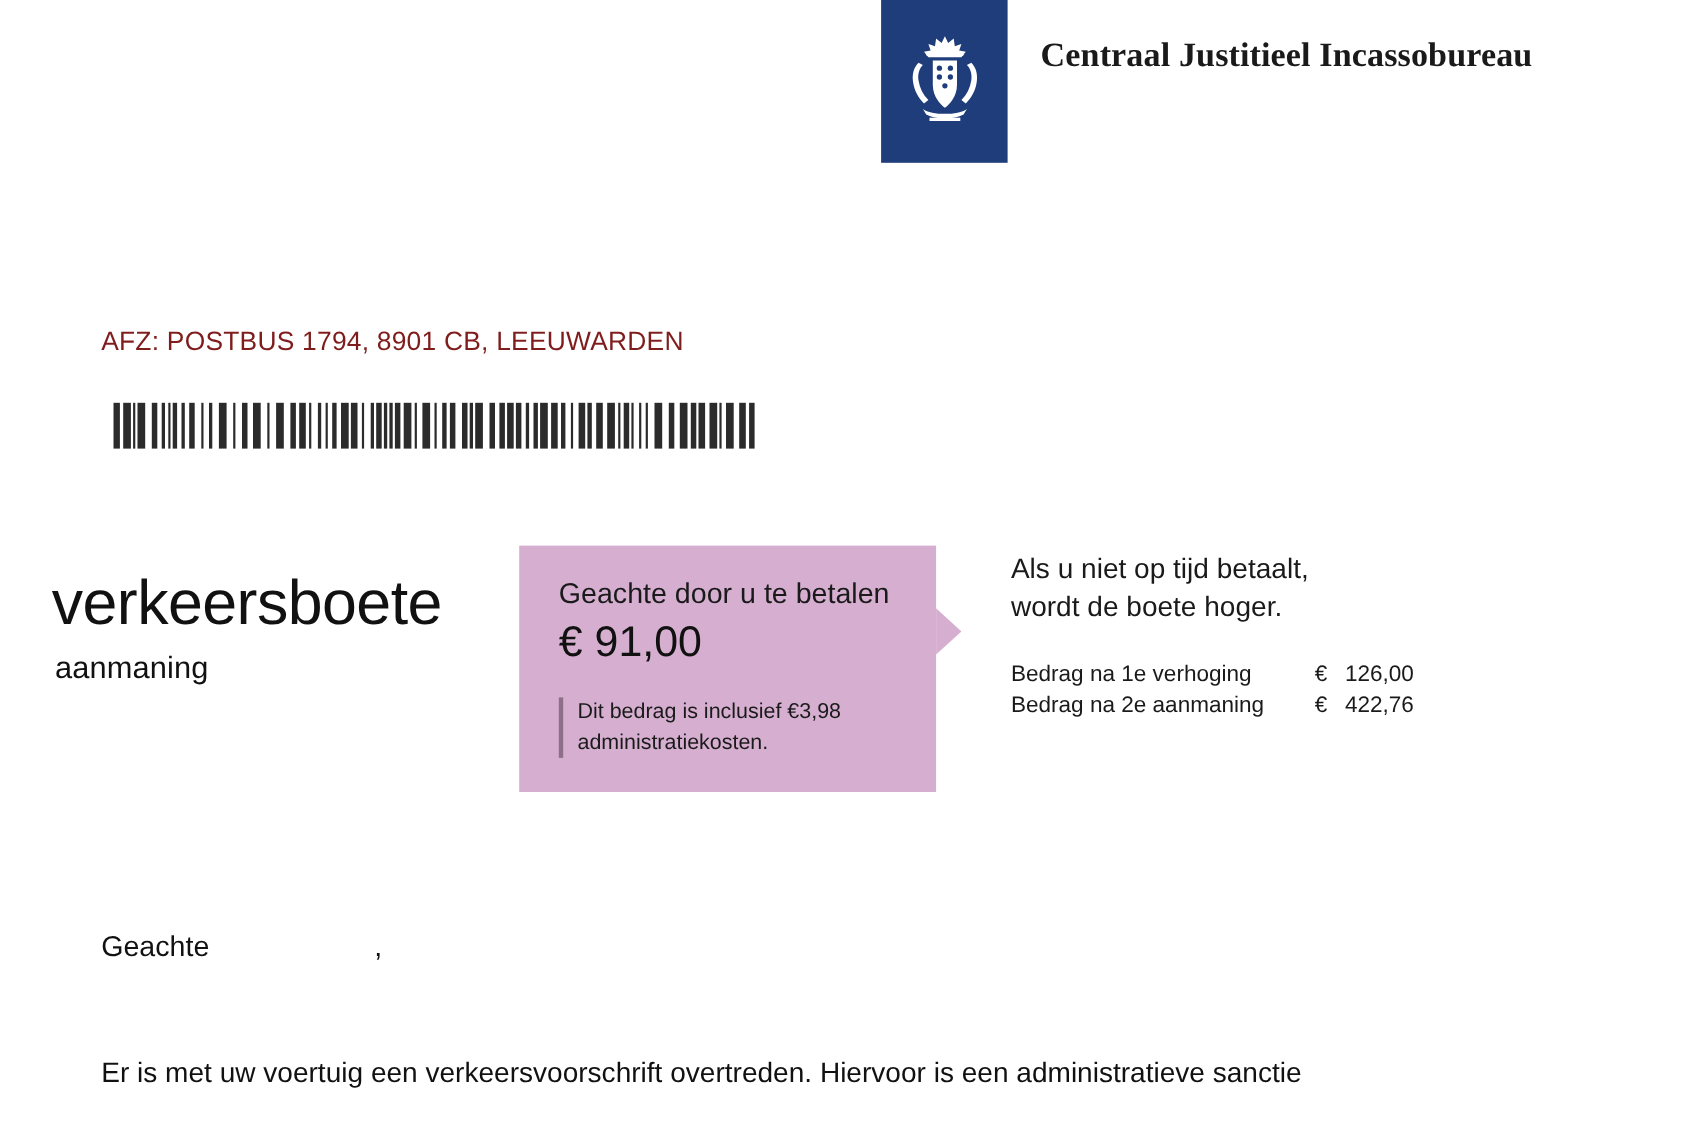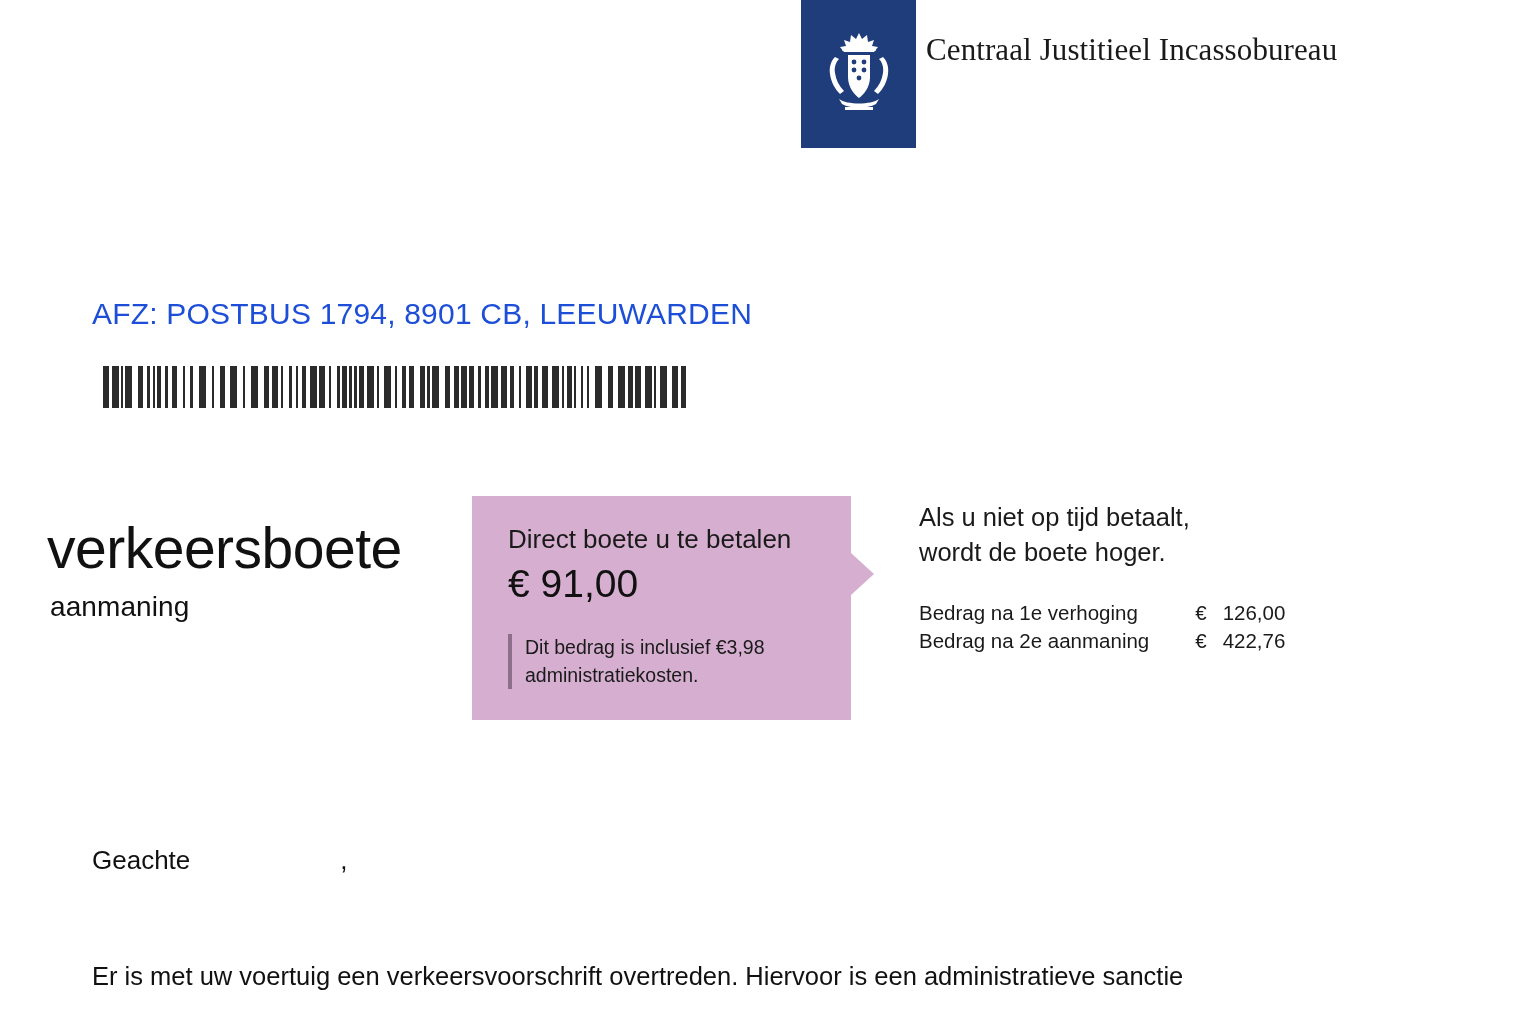--- a/index.html
+++ b/index.html
@@ -31,22 +31,23 @@
     display: flex;
     align-items: center;
     justify-content: center;
   }
   .logo-crest {
     width: 80px;
     height: 90px;
     position: relative;
   }
   .logo-text {
-    padding-left: 10px;
+    padding-left: 30px;
     padding-top: 33px;
+    font-weight: bold;
   }
   .logo-title {
     font-family: "Liberation Serif", serif;
     font-size: 31px;
     color: #1a1a1a;
     letter-spacing: 0.1px;
     line-height: 1.12;
     white-space: nowrap;
   }
   .logo-subtitle {
@@ -57,23 +58,23 @@
     line-height: 1.2;
     padding-top: 4px;
     white-space: nowrap;
   }
 
   
   .sender {
     position: absolute;
     left: 92px;
     top: 297px;
-    font-size: 30px;
+    font-size: 24px;
     letter-spacing: 0.2px;
-    color: #1d4ed8;
+    color: #7f1d1d;
     white-space: nowrap;
   }
 
   
   .barcode {
     position: absolute;
     left: 103px;
     top: 366px;
     width: 588px;
     height: 42px;
@@ -321,21 +322,21 @@
     <i style="width: 6px; margin-right: 3px;"></i>
     <i style="width: 5px; margin-right: 5px;"></i>
   </div>
 
 <div class="headline">
   <div class="headline-main">verkeersboete</div>
   <div class="headline-sub">aanmaning</div>
 </div>
 
 <div class="callout">
-  <div class="callout-label">Direct boete u te betalen</div>
+  <div class="callout-label">Geachte door u te betalen</div>
   <div class="callout-amount">€ 91,00</div>
   <div class="callout-note">Dit bedrag is inclusief €3,98 administratiekosten.</div>
 </div>
 <div class="callout-arrow"></div>
 
 <div class="info">
   <div class="info-lead">Als u niet op tijd betaalt,</div>
   <div class="info-lead">wordt de boete hoger.</div>
   <table class="info-table">
     <tbody>

